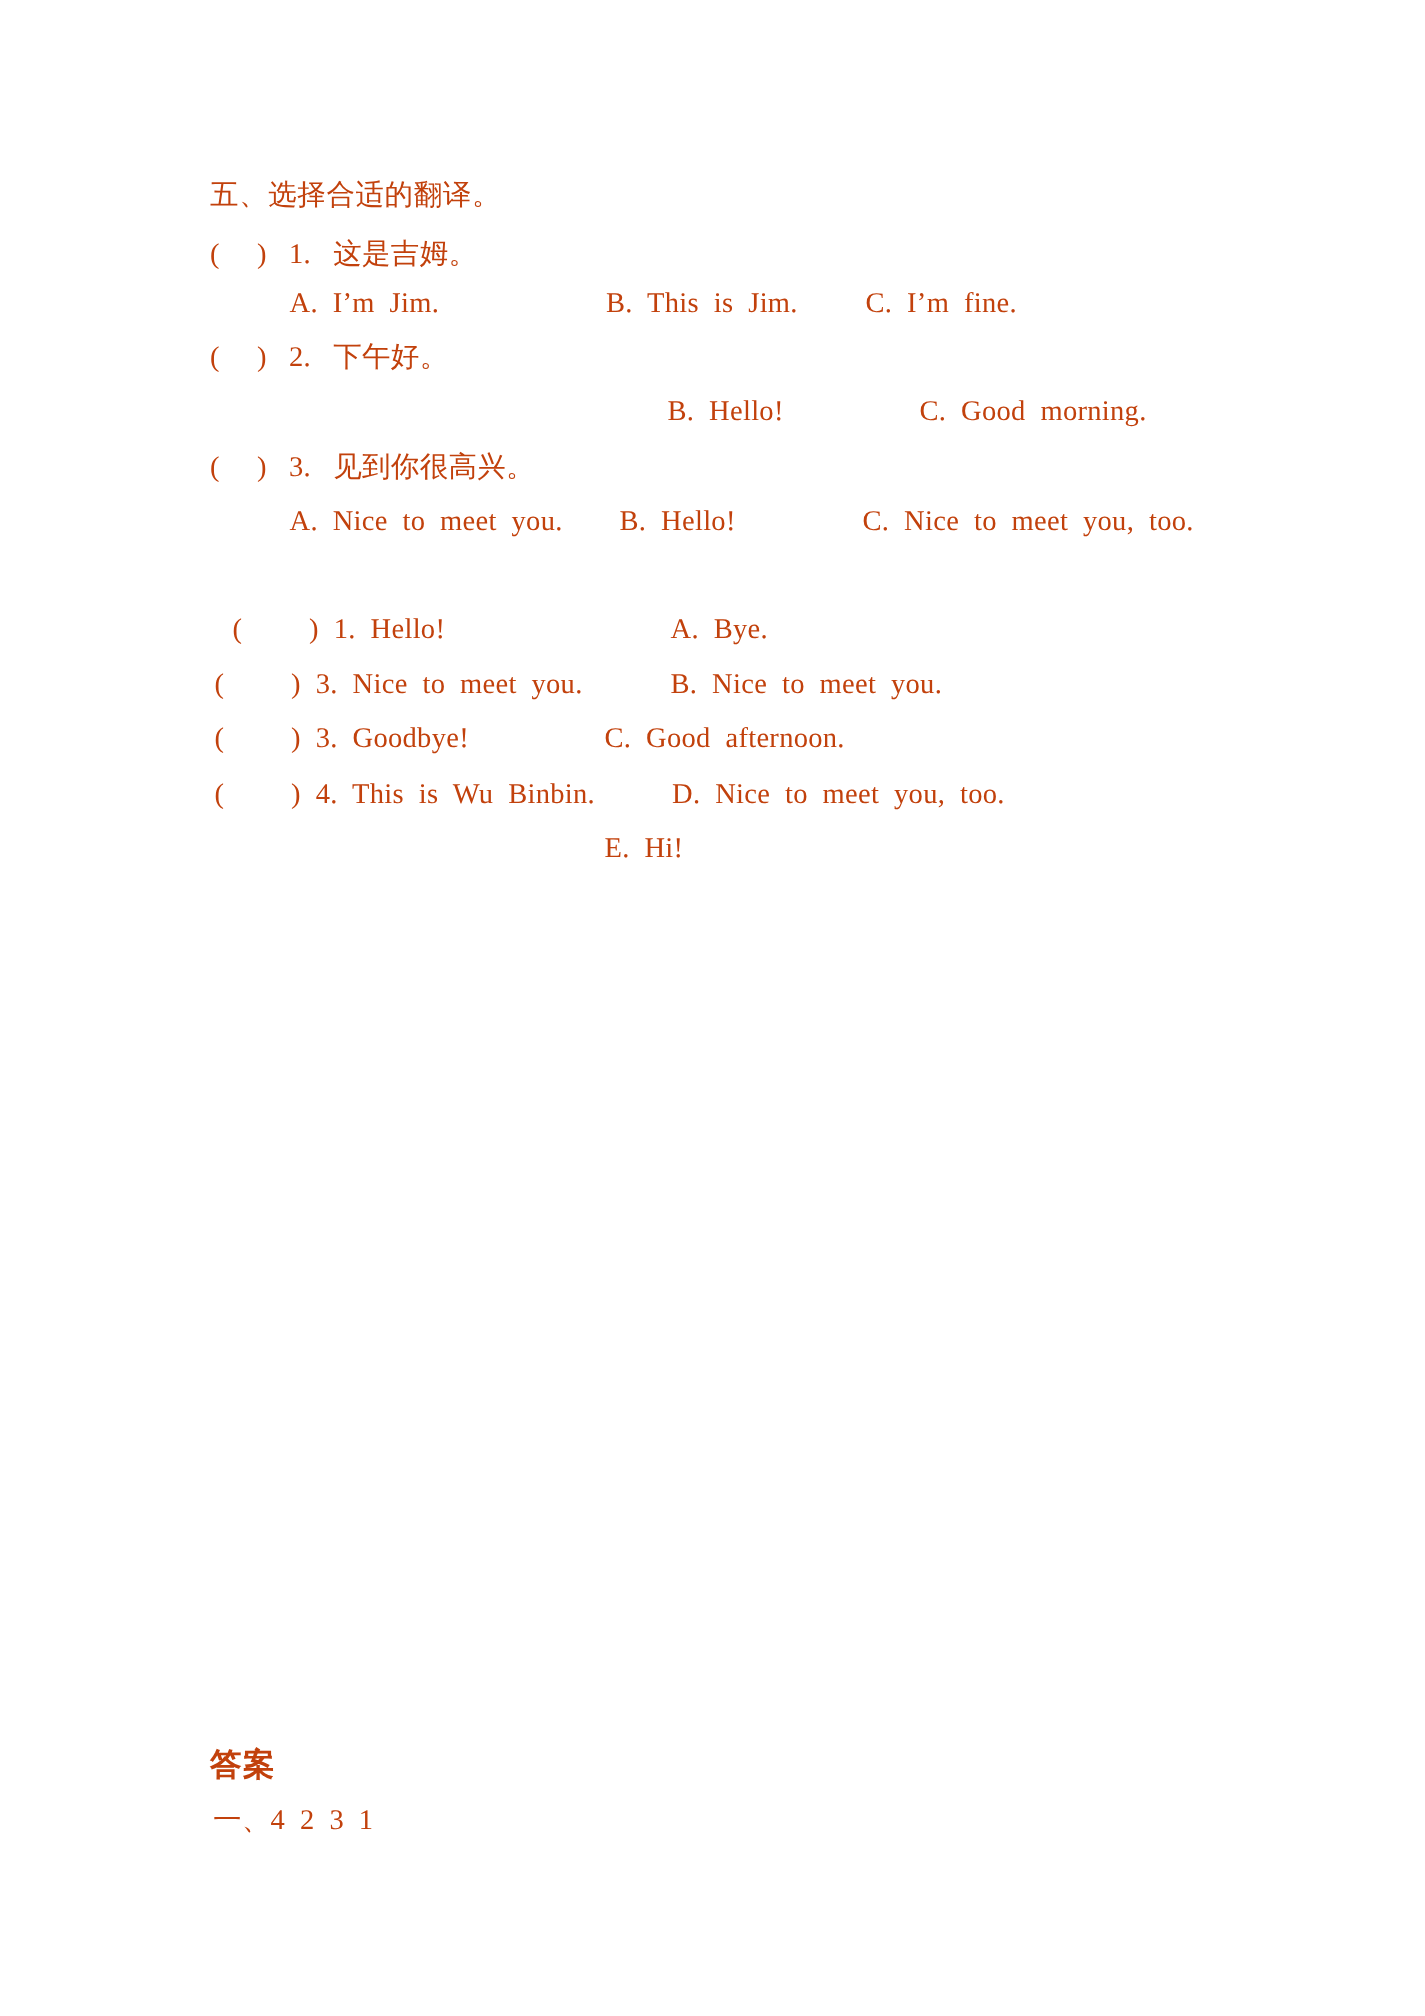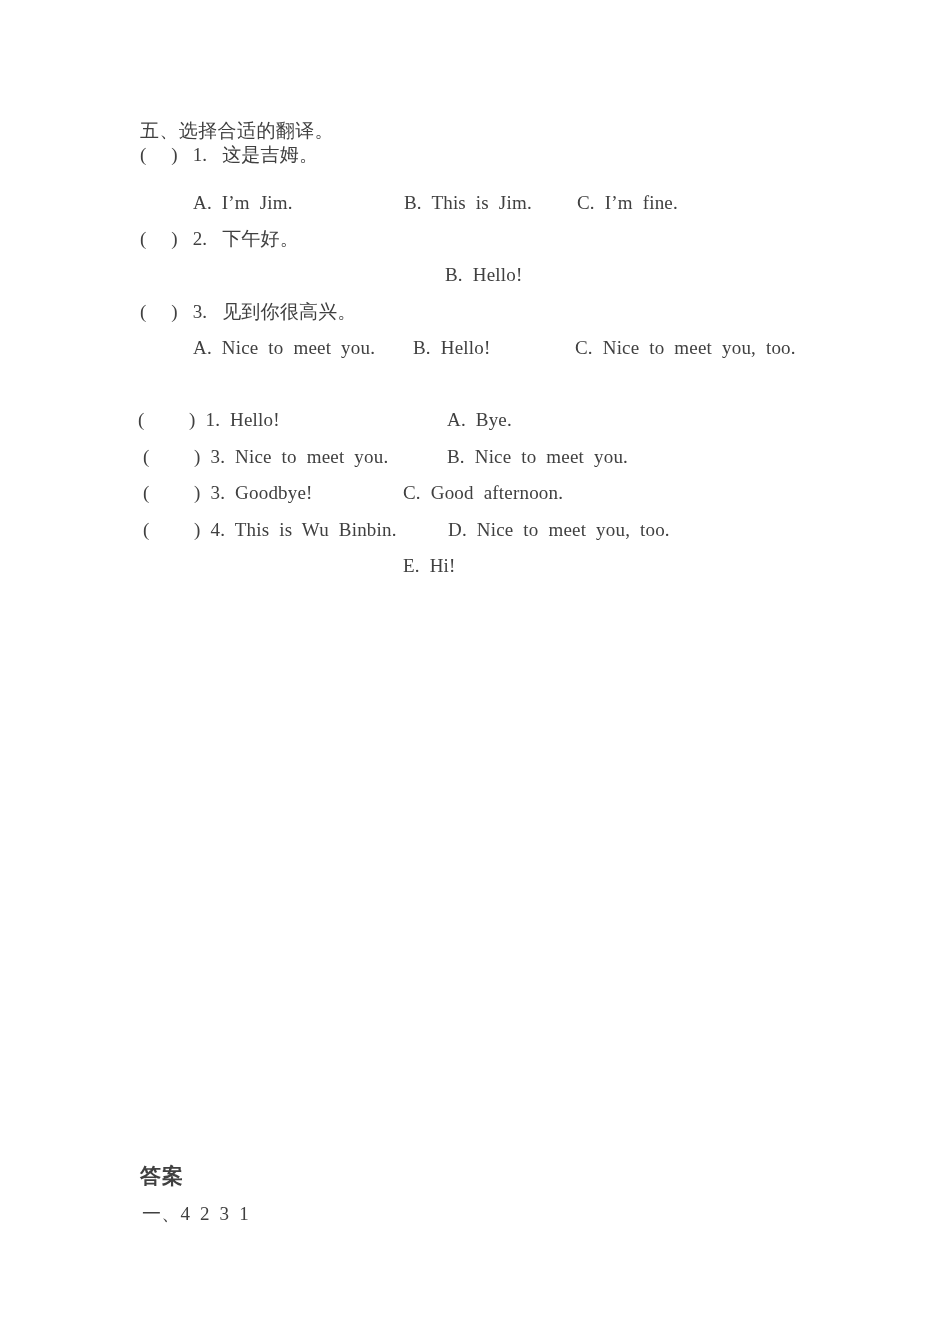--- a/index.html
+++ b/index.html
@@ -7,21 +7,21 @@
     padding: 0;
     background: #ffffff;
   }
   .page {
     position: relative;
     width: 950px;
     height: 1344px;
     background: #ffffff;
     overflow: hidden;
     font-family: "Liberation Serif", "DejaVu Serif", serif;
-    color: #404040;
+    color: #c2410c;
   }
   .line {
     position: absolute;
     left: 0;
     width: 100%;
     height: 37px;
     line-height: 37px;
     font-size: 19px;
   }
   .seg {
@@ -41,51 +41,52 @@
 </style>
 </head>
 <body>
 
 <div class="page">
 
   <div class="line section-title" style="top:112px">
     <span class="seg" style="left:140px">五、选择合适的翻译。</span>
   </div>
 
-  <div class="line" style="top:136px">
+  <div class="line" style="top:151px">
     <span class="seg" style="left:140px">(     )   1.   这是吉姆。</span>
   </div>
 
   <div class="line" style="top:184px">
     <span class="seg" style="left:193px">A.  I’m  Jim.</span>
     <span class="seg" style="left:404px">B.  This  is  Jim.</span>
     <span class="seg" style="left:577px">C.  I’m  fine.</span>
   </div>
 
   <div class="line" style="top:220px">
     <span class="seg" style="left:140px">(     )   2.   下午好。</span>
   </div>
 
   <div class="line" style="top:256px">
     <span class="seg" style="left:445px">B.  Hello!</span>
+    <span class="seg" style="left:613px">C.  Good  morning.</span>
   </div>
 
   <div class="line" style="top:293px">
     <span class="seg" style="left:140px">(     )   3.   见到你很高兴。</span>
   </div>
 
   <div class="line" style="top:329px">
     <span class="seg" style="left:193px">A.  Nice  to  meet  you.</span>
     <span class="seg" style="left:413px">B.  Hello!</span>
     <span class="seg" style="left:575px">C.  Nice  to  meet  you,  too.</span>
   </div>
 
 
   <div class="line" style="top:401px">
-    <span class="seg" style="left:138px">(         )  1.  Hello!</span>
+    <span class="seg" style="left:155px">(         )  1.  Hello!</span>
     <span class="seg" style="left:447px">A.  Bye.</span>
   </div>
   <div class="line" style="top:438px">
     <span class="seg" style="left:143px">(         )  3.  Nice  to  meet  you.</span>
     <span class="seg" style="left:447px">B.  Nice  to  meet  you.</span>
   </div>
   <div class="line" style="top:474px">
     <span class="seg" style="left:143px">(         )  3.  Goodbye!</span>
     <span class="seg" style="left:403px">C.  Good  afternoon.</span>
   </div>

